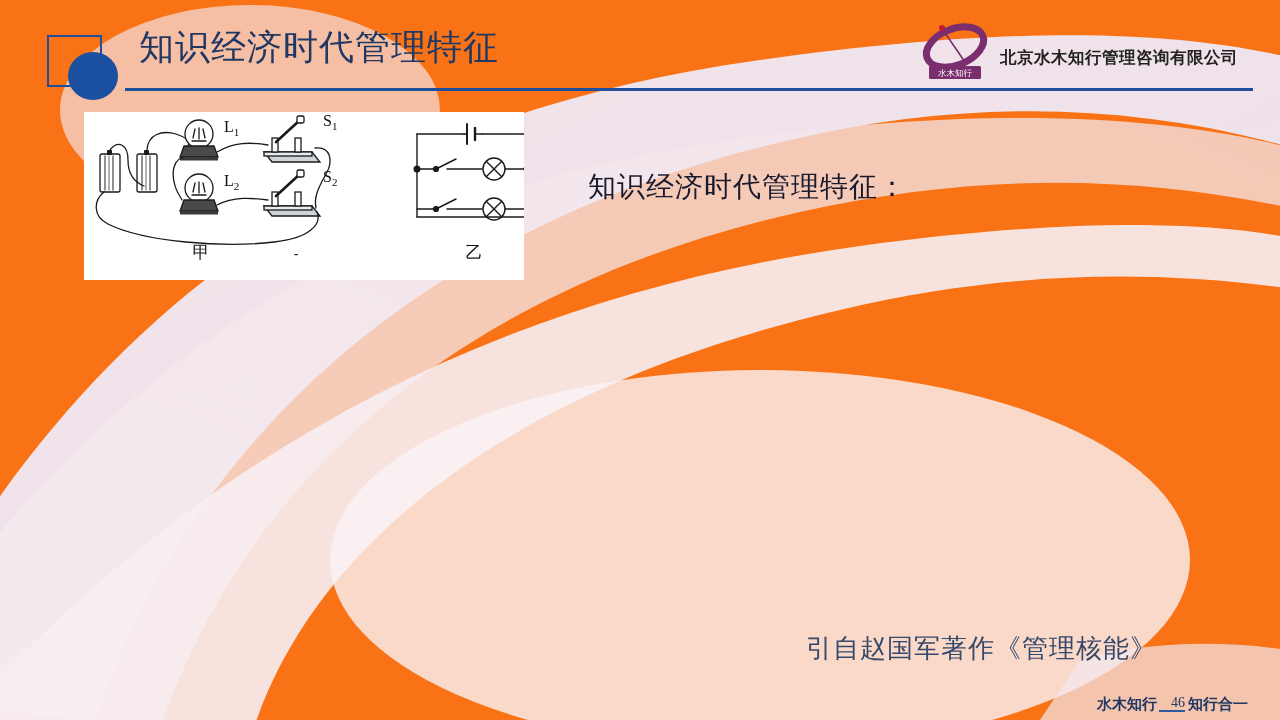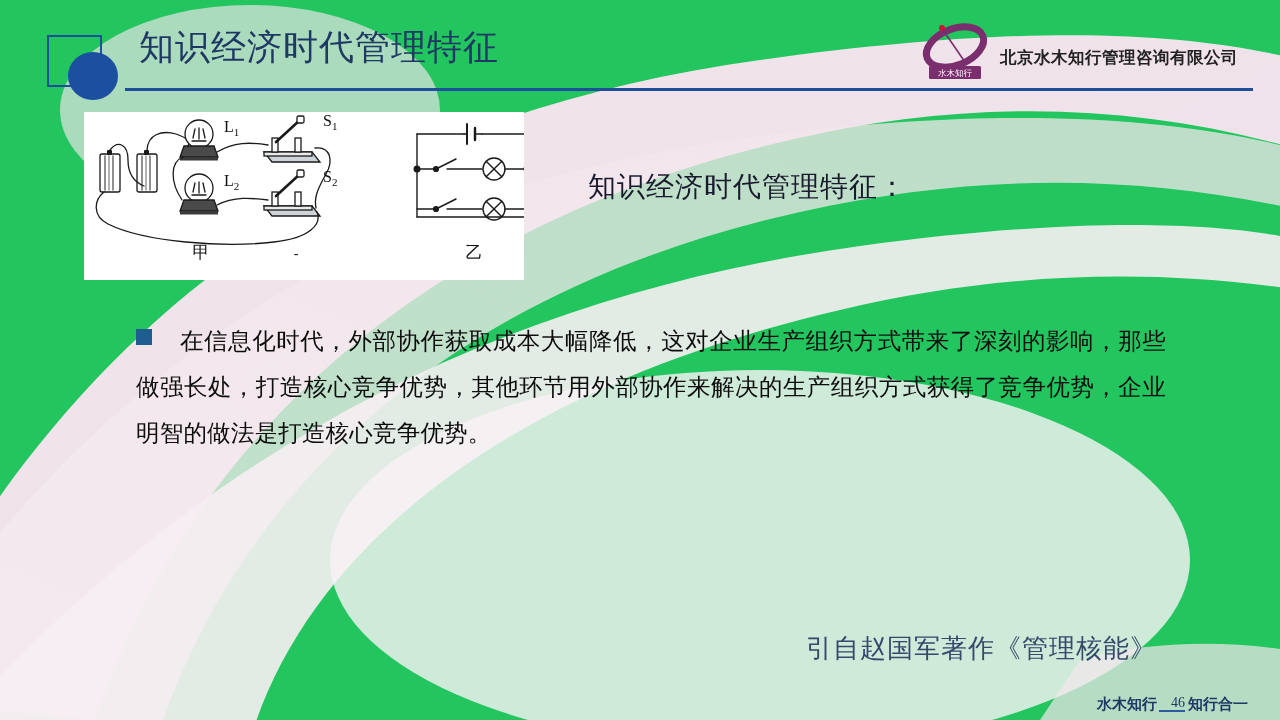--- a/index.html
+++ b/index.html
@@ -2,21 +2,21 @@
 <html><head>
 <meta charset="utf-8">
 <style>
   html,body{margin:0;padding:0;}
   body{
     width:1280px;height:720px;overflow:hidden;
     background:#ffffff;
     font-family:"Liberation Sans","DejaVu Sans",sans-serif;
     position:relative;
   }
-  #slide{position:absolute;inset:0;overflow:hidden;background:#22c55e;}
+  #slide{position:absolute;inset:0;overflow:hidden;background:#f97316;}
 
   
   .bg-swirl{position:absolute;inset:0;z-index:0;pointer-events:none;}
 
   
   .hdr{position:absolute;left:0;top:0;width:1280px;height:100px;z-index:3;}
   .hdr-square{
     position:absolute;left:47px;top:35px;width:55px;height:52px;
     border:2.5px solid #1F4E9C;background:transparent;box-sizing:border-box;
   }
@@ -254,24 +254,20 @@
         <text x="117" y="146" font-size="17" text-anchor="middle" font-family="'DejaVu Sans','Liberation Sans',sans-serif">甲</text>
         <text x="212" y="146" font-size="14" text-anchor="middle">-</text>
         <text x="390" y="146" font-size="17" text-anchor="middle" font-family="'DejaVu Sans','Liberation Sans',sans-serif">乙</text>
       </g>
     </svg>
   </div>
 
   <div class="lead">知识经济时代管理特征：</div>
 
   <div class="body">
-    <div class="bullet-row">
-      <span class="bullet-mark"></span>
-      <p class="bullet-text">在信息化时代，外部协作获取成本大幅降低，这对企业生产组织方式带来了深刻的影响，那些做强长处，打造核心竞争优势，其他环节用外部协作来解决的生产组织方式获得了竞争优势，企业明智的做法是打造核心竞争优势。</p>
-    </div>
   </div>
 
   <div class="cite">引自赵国军著作《管理核能》</div>
 
   <div class="footer">
     <span class="f-txt">水木知行</span>
     <span class="f-page">
       <span class="f-num">46</span>
       <span class="f-underline"></span>
     </span>

